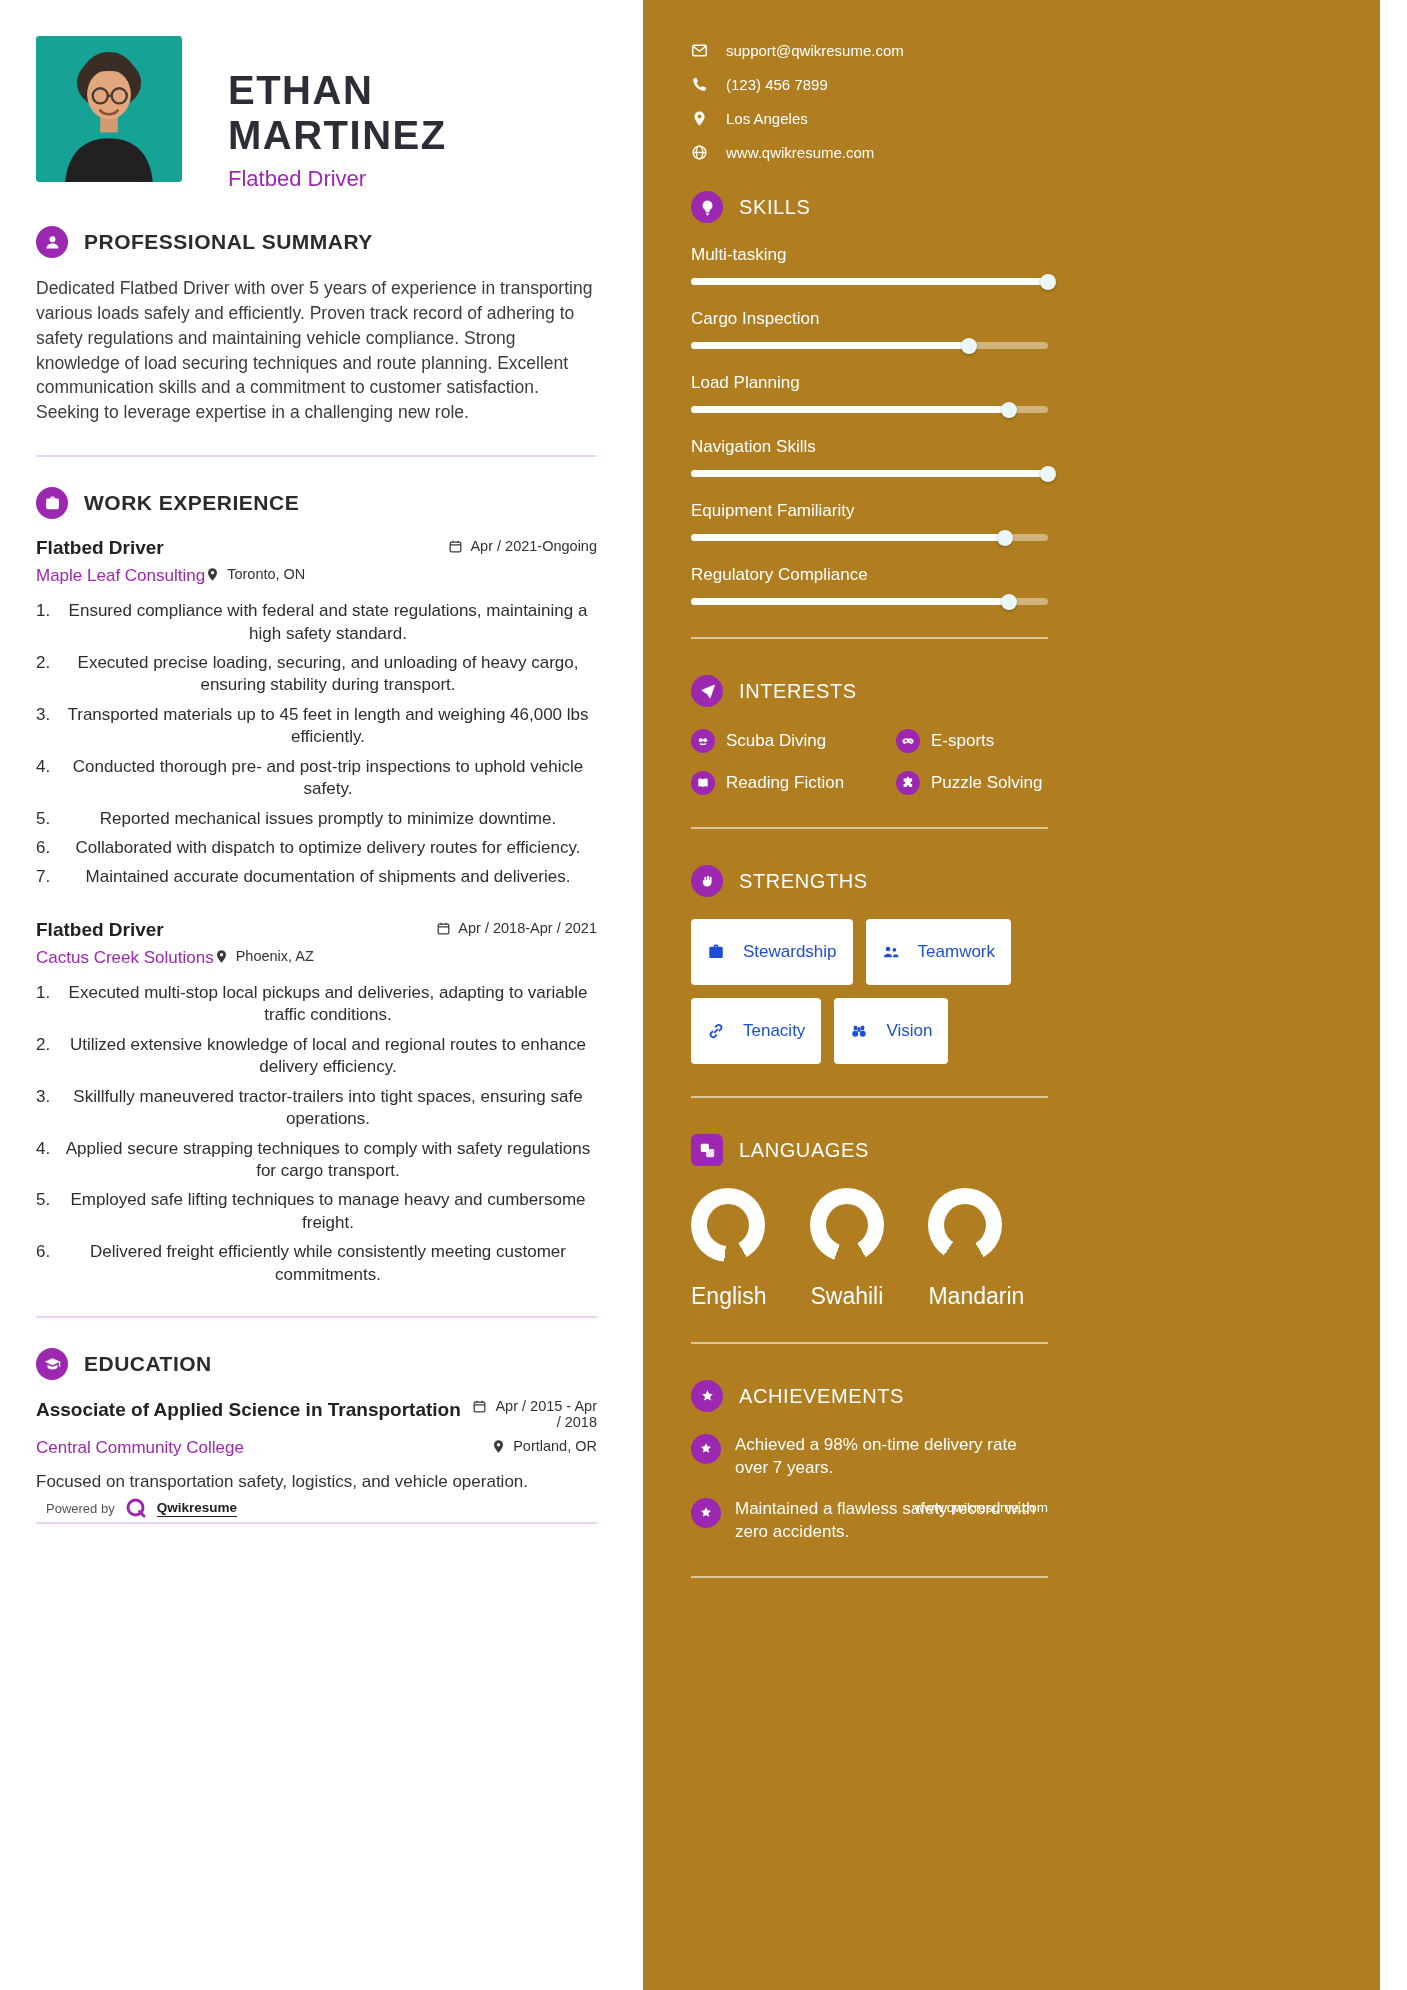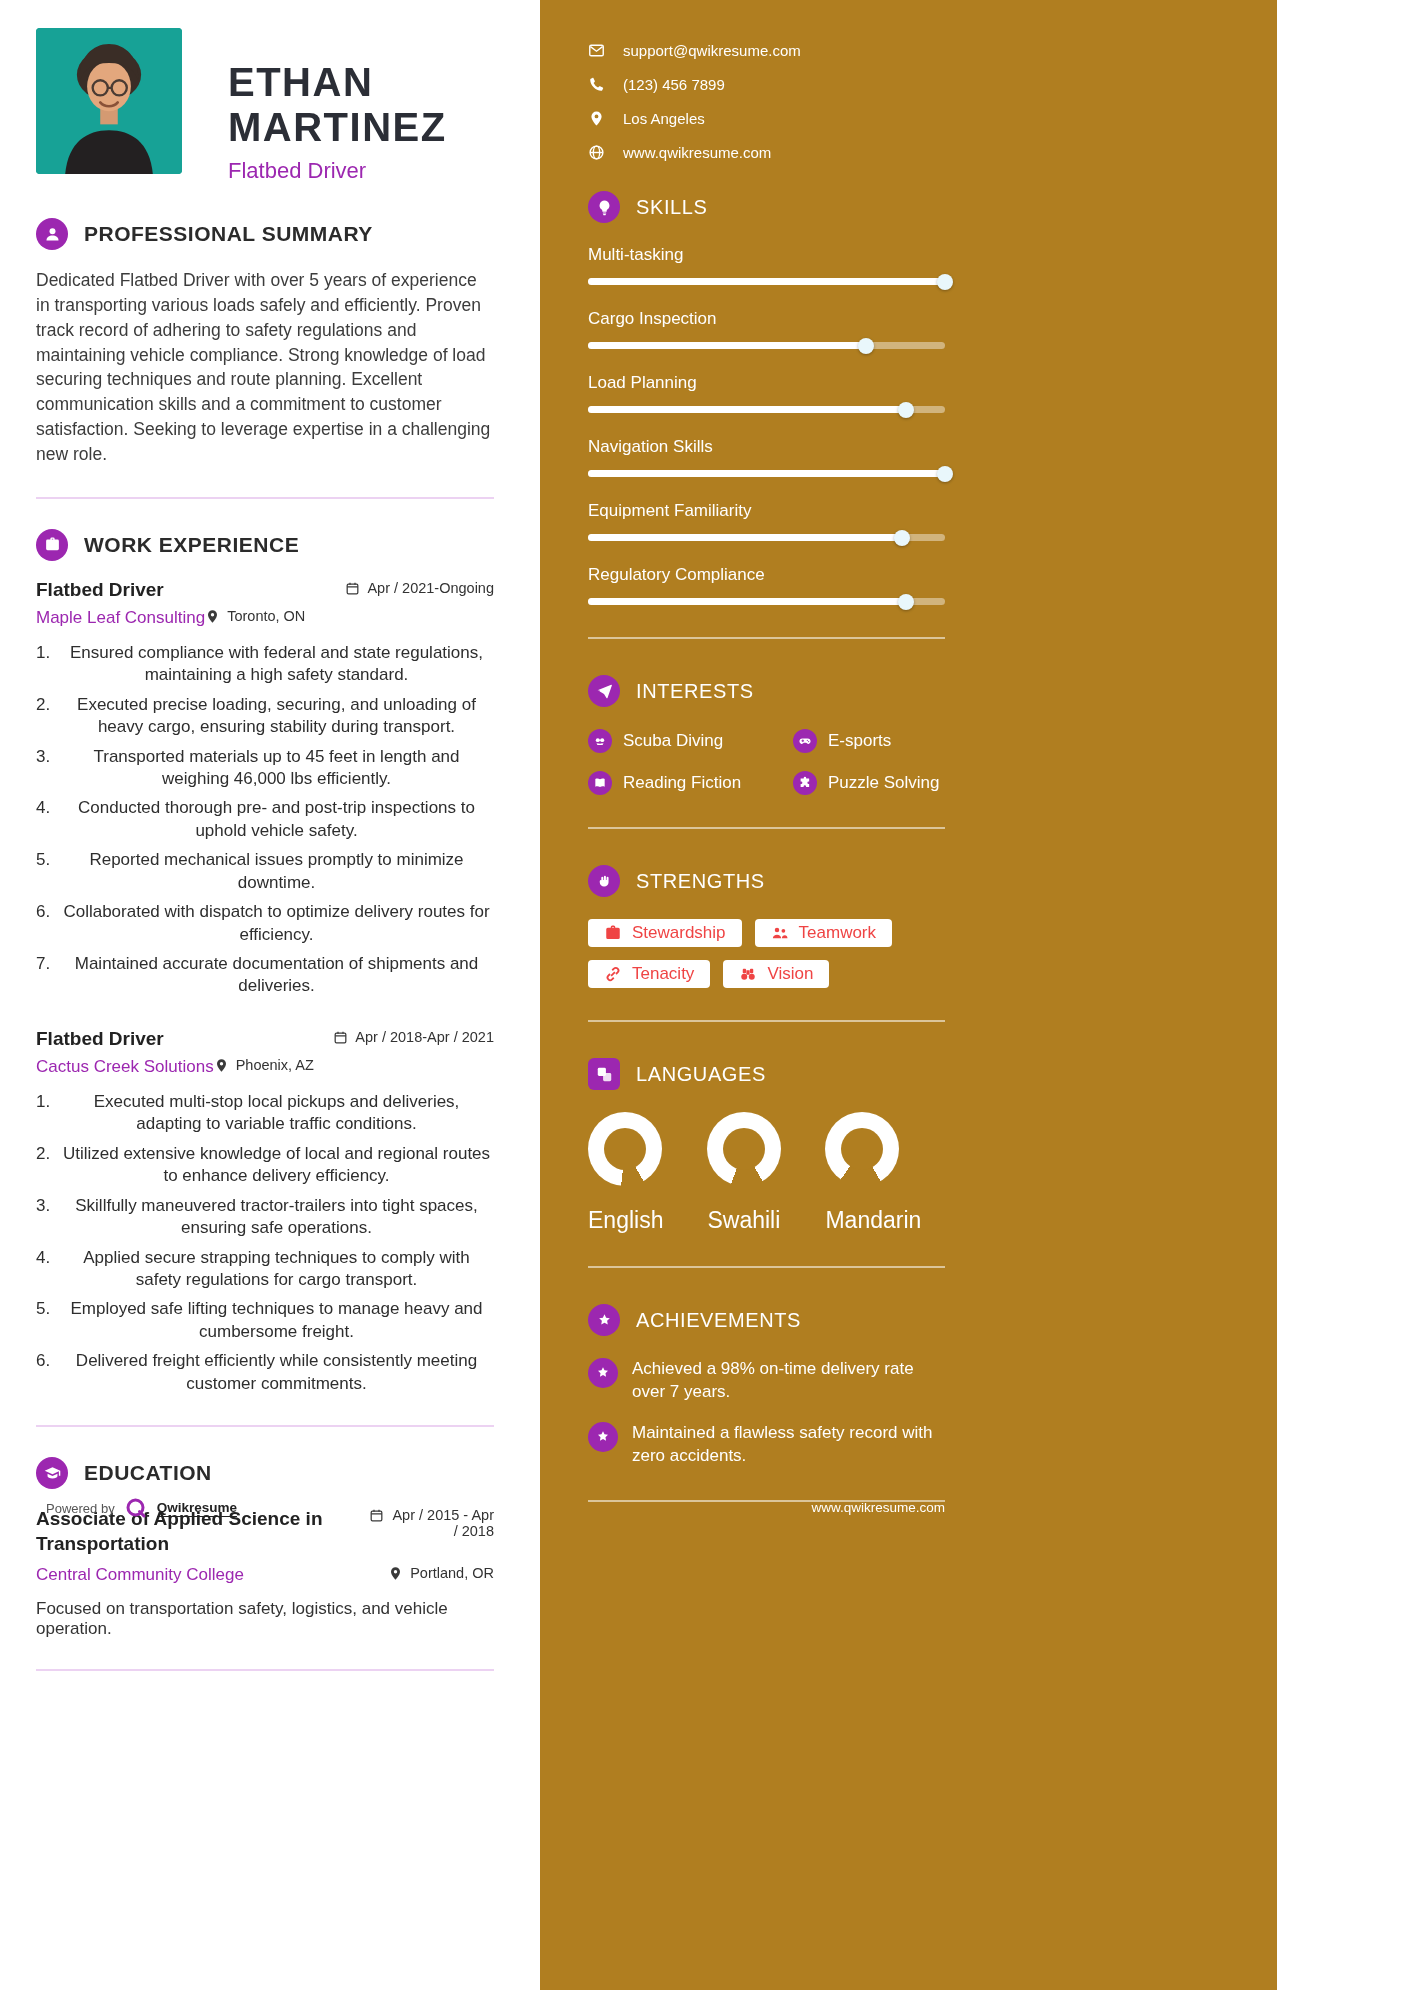--- a/index.html
+++ b/index.html
@@ -1,21 +1,21 @@
 <!DOCTYPE html>
 <html><head>
 <meta charset="utf-8">
 <style>
   * { margin:0; padding:0; box-sizing:border-box; }
   html,body { background:#ffffff; }
   body { font-family:"Liberation Sans", sans-serif; }
   .page { width:1407px; height:1990px; display:flex; overflow:hidden; background:#fff; }
 
   
-  .left { width:540px; position:relative; padding:28px 46px 0 36px; color:#2e2e2e; }
+  .left { width:643px; position:relative; padding:36px 46px 0 36px; color:#2e2e2e; }
   .header { display:flex; gap:46px; margin-bottom:34px; }
   .photo { width:146px; height:146px; background:#17a296; border-radius:4px; overflow:hidden; flex:none; }
   .photo svg { width:100%; height:100%; display:block; }
   .name-block { padding-top:32px; }
   h1 { font-size:40px; font-weight:800; color:#2b2e36; letter-spacing:1.5px; }
   .job-title { font-size:22px; color:#9C27B0; margin-top:8px; font-weight:500; }
 
   .section-head { display:flex; align-items:center; gap:16px; margin-bottom:18px; }
   .icon-circle { width:32px; height:32px; border-radius:50%; background:#9C27B0; color:#fff;
                  display:flex; align-items:center; justify-content:center; flex:none; }
@@ -59,22 +59,22 @@
   .knob { position:absolute; top:50%; width:16px; height:16px; border-radius:50%; background:#e9f7fb;
           transform:translate(-50%,-50%); box-shadow:0 1px 3px rgba(0,0,0,.3); }
   .divider-r { height:2px; background:rgba(255,255,255,.55); margin:32px 0; }
 
   .interests-grid { display:grid; grid-template-columns:205px 1fr; row-gap:18px; }
   .interest { display:flex; align-items:center; gap:11px; font-size:17px; }
   .int-icon { width:24px; height:24px; border-radius:50%; background:#9C27B0; color:#fff;
               display:flex; align-items:center; justify-content:center; flex:none; }
 
   .strengths-wrap { display:flex; flex-wrap:wrap; gap:13px; }
-  .chip { display:flex; align-items:center; gap:10px; background:#fff; color:#ef4444; font-size:17px;
-          padding:4px 16px; border-radius:4px; font-weight:500; }
+  .chip { display:flex; align-items:center; gap:18px; background:#fff; color:#1d4ed8; font-size:17px;
+          padding:23px 16px; border-radius:4px; font-weight:500; }
 
   .langs { display:flex; gap:44px; }
   .lang { display:flex; flex-direction:column; gap:21px; font-size:23px; }
   .donut { width:74px; height:74px; border-radius:50%; position:relative; }
   .donut::after { content:""; position:absolute; inset:16px; border-radius:50%; background:#B07E20; }
 
   .ach-row { display:flex; gap:14px; margin-bottom:18px; font-size:17px; line-height:1.35; max-width:350px; }
   .ach-icon { flex:none; width:30px; height:30px; border-radius:50%; background:#9C27B0; color:#fff;
               display:flex; align-items:center; justify-content:center; }
 

